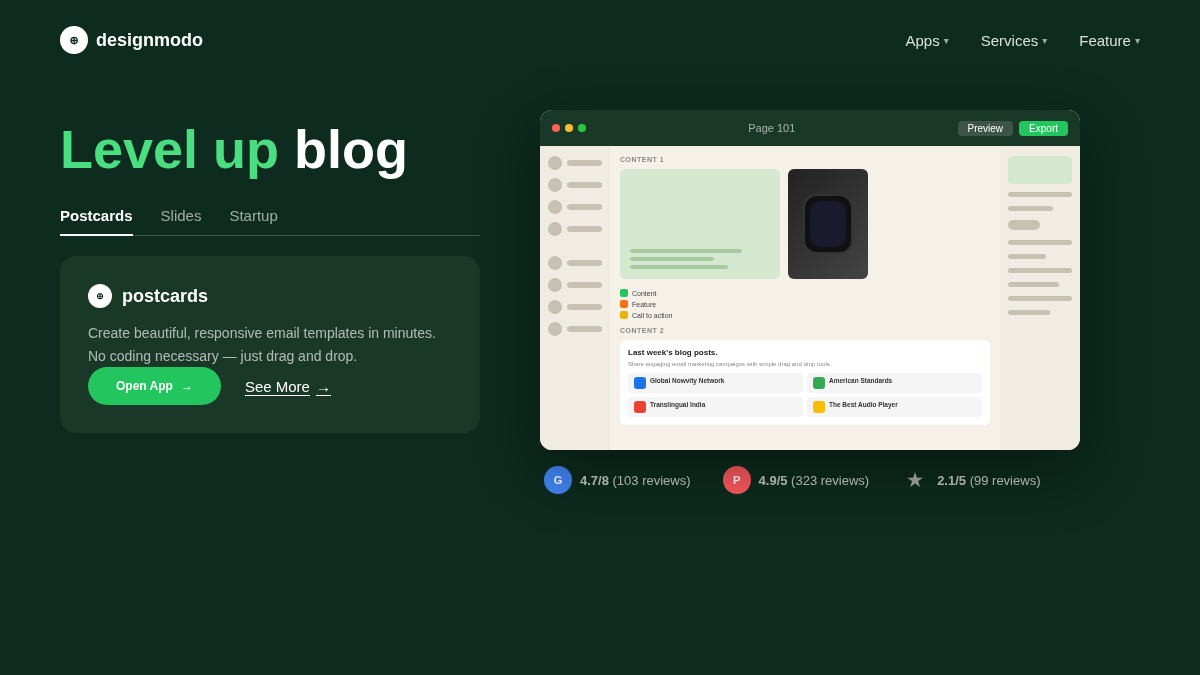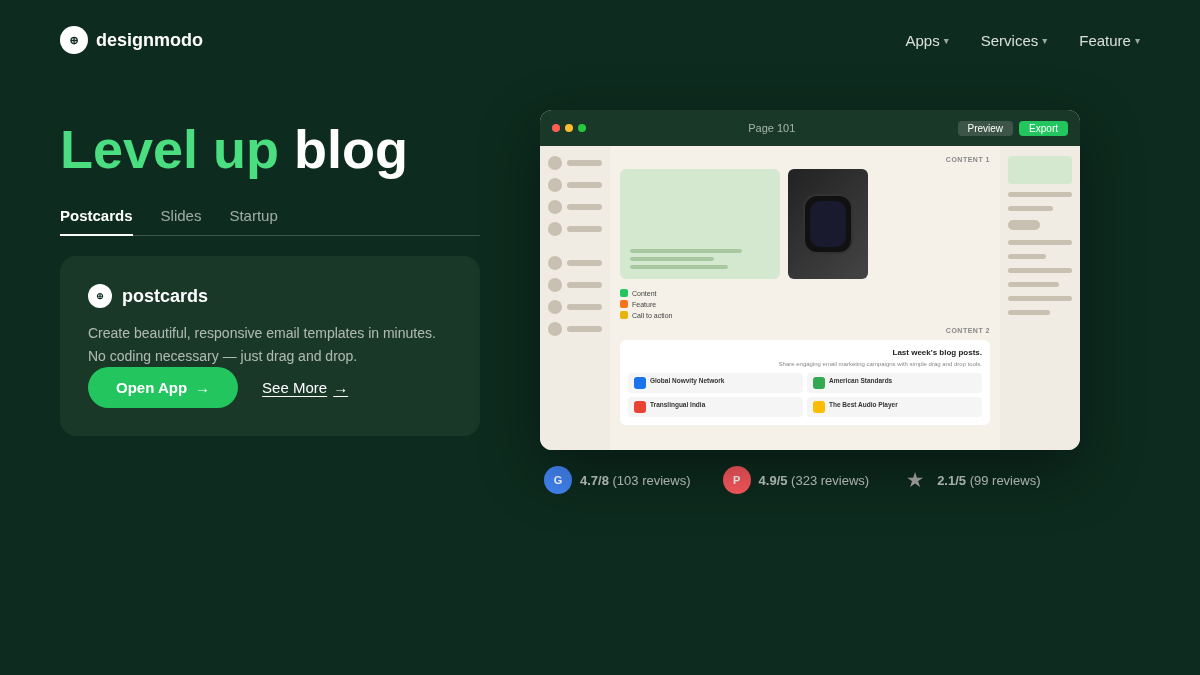--- a/index.html
+++ b/index.html
@@ -153,21 +153,21 @@
       display: flex;
       align-items: center;
       gap: 24px;
     }
     .open-app-btn {
       background: #22c55e;
       color: #fff;
       border: none;
       padding: 12px 28px;
       border-radius: 50px;
-      font-size: 15px;
+      font-size: 12px;
       font-weight: 600;
       cursor: pointer;
       display: flex;
       align-items: flex-end;
       gap: 8px;
     }
     .see-more-link {
       color: #fff;
       font-size: 15px;
       font-weight: 500;
@@ -225,21 +225,20 @@
       color: #fff;
     }
     .topbar-btn.export {
       background: #22c55e;
     }
 
     
     .screenshot-body {
       display: flex;
       height: calc(340px - 36px);
-      text-align: right;
     }
     .screenshot-sidebar {
       width: 70px;
       background: #f0ece3;
       padding: 10px 8px;
       display: flex;
       flex-direction: column;
       gap: 8px;
     }
     .ss-item {

